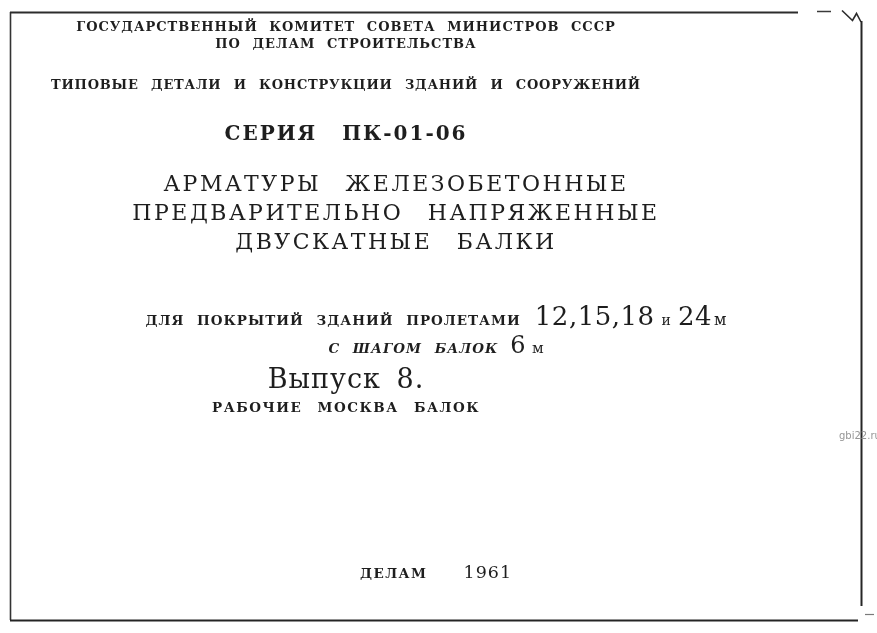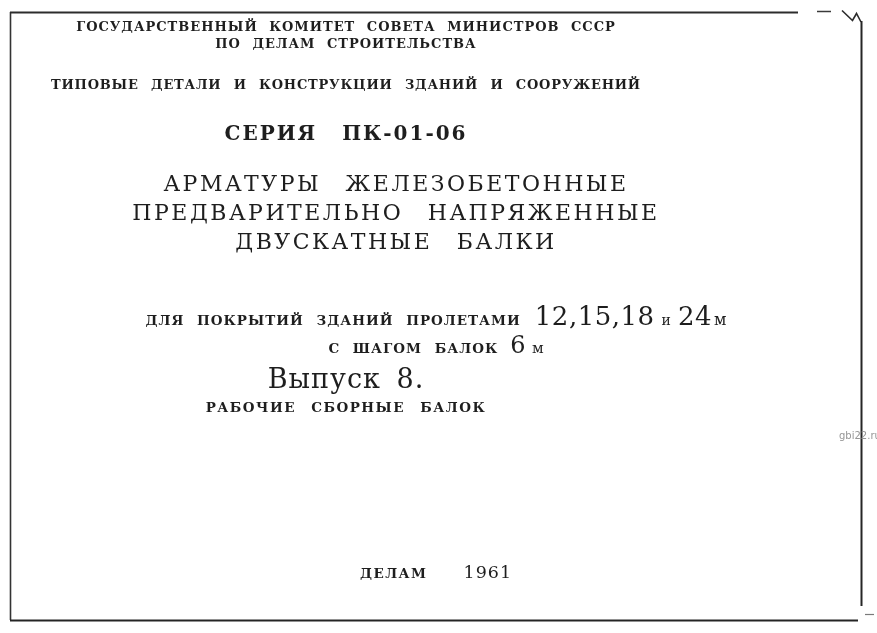--- a/index.html
+++ b/index.html
@@ -57,21 +57,21 @@
     align-items: baseline;
     white-space: nowrap;
   }
   .app-row  { top: 301px; }
   .step-row { top: 331px; }
   .caps-sm  { font-size: 13.5px; font-weight: bold; letter-spacing: 1px; word-spacing: 7px; }
   .num-big  { font-size: 26px; letter-spacing: 0.5px; }
   .conj     { font-size: 14px; margin: 0 7px; }
   .unit     { font-size: 16px; margin-left: 2px; }
   .app-prefix  { margin-right: 14px; }
-  .step-prefix { margin-right: 12px; }
+  .step-prefix { margin-right: 12px; font-style: italic; }
   .step-num    { font-size: 24px; }
   .step-unit   { font-size: 15px; margin-left: 6px; }
   .issue  { top: 363px; font-size: 27px; letter-spacing: 1px; word-spacing: 6px; }
   .sub1   { top: 400px; font-size: 13.5px; font-weight: bold; letter-spacing: 1.5px; word-spacing: 9px; }
   .sub2   { top: 418px; font-size: 13.5px; font-weight: bold; letter-spacing: 1.5px; word-spacing: 9px; }
   .footer-row { top: 562px; }
   .city   { font-size: 13.5px; font-weight: bold; letter-spacing: 1.5px; }
   .year   { font-size: 17.5px; margin-left: 36px; letter-spacing: 1px; }
   .watermark {
     position: absolute;
@@ -120,21 +120,21 @@
   </div>
 
   <div class="baseline-row step-row">
     <span class="caps-sm step-prefix">С ШАГОМ БАЛОК</span>
     <span class="num-big step-num">6</span>
     <span class="unit step-unit">м</span>
   </div>
 
   <div class="line issue">Выпуск 8.</div>
 
-  <div class="line sub1">РАБОЧИЕ СБОРНЫЕ БАЛОК</div>
+  <div class="line sub1">РАБОЧИЕ МОСКВА БАЛОК</div>
 
 
   <div class="baseline-row footer-row">
     <span class="city">ДЕЛАМ</span>
     <span class="year">1961</span>
   </div>
 
   <div class="watermark">gbi22.ru</div>
 
 </div>

